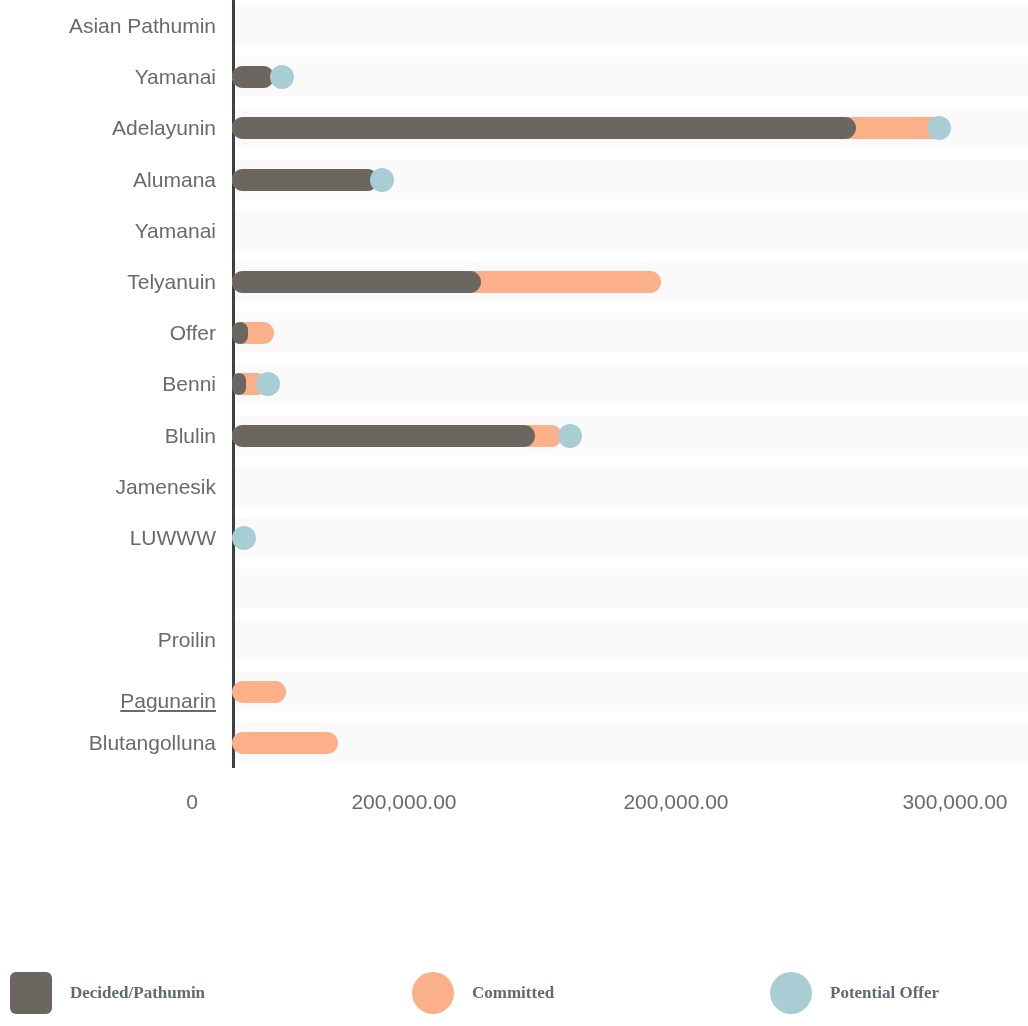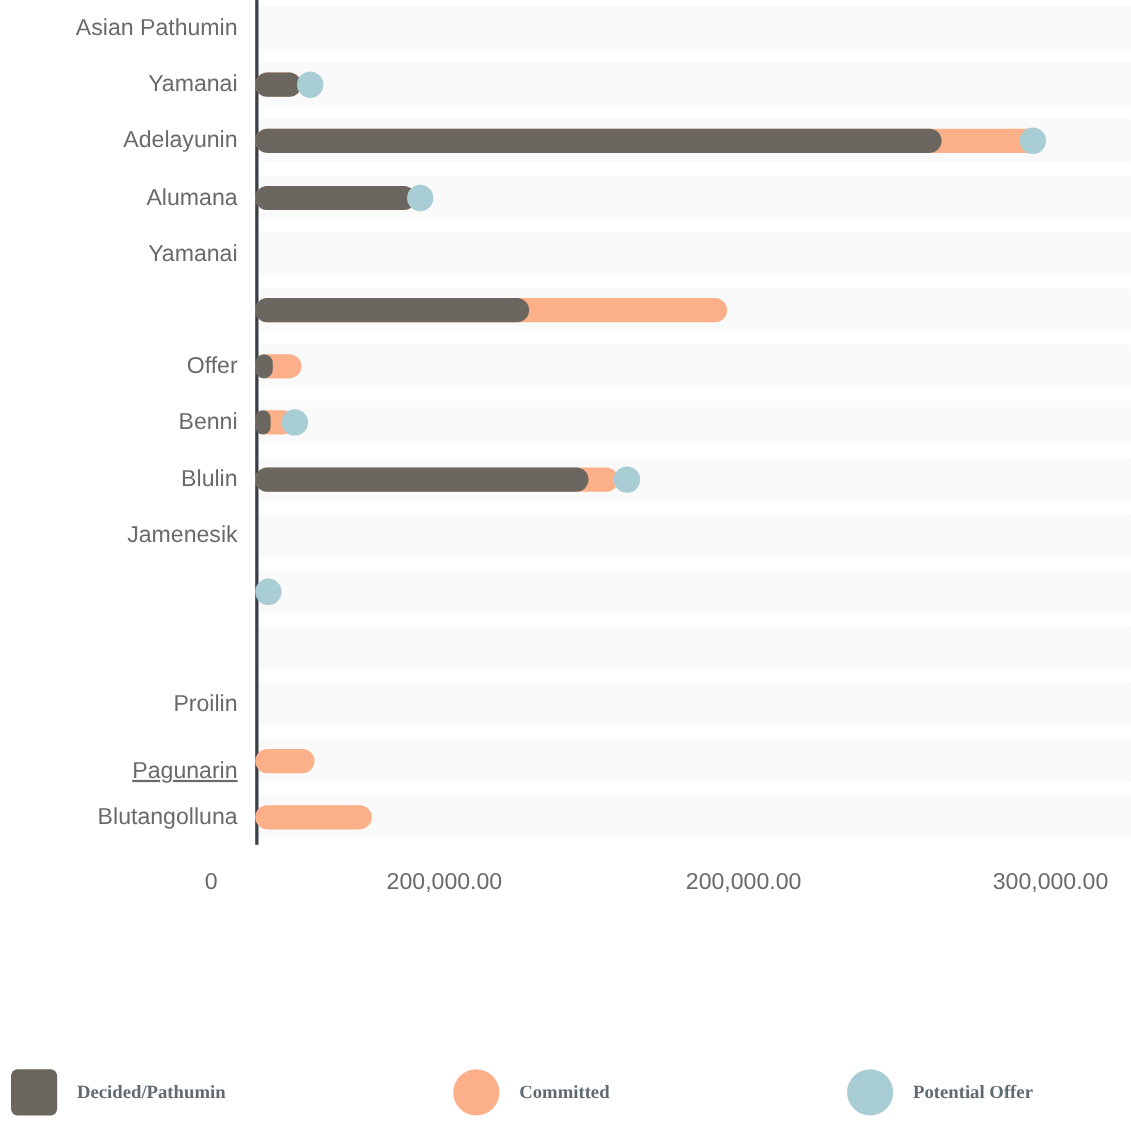--- a/index.html
+++ b/index.html
@@ -176,24 +176,26 @@
 <body>
 
 <div class="chart-wrap">
 
   <div class="ylabels">
     <div class="ylabel" style="top:0px;">Asian Pathumin</div>
     <div class="ylabel" style="top:51.2px;">Yamanai</div>
     <div class="ylabel" style="top:102.4px;">Adelayunin</div>
     <div class="ylabel" style="top:153.6px;">Alumana</div>
     <div class="ylabel" style="top:204.8px;">Yamanai</div>
+    <div class="ylabel" style="top:256px;">Telyanuin</div>
     <div class="ylabel" style="top:307.2px;">Offer</div>
     <div class="ylabel" style="top:358.4px;">Benni</div>
     <div class="ylabel" style="top:409.6px;">Blulin</div>
     <div class="ylabel" style="top:460.8px;">Jamenesik</div>
+    <div class="ylabel" style="top:512px;">LUWWW</div>
     <div class="ylabel" style="top:614.4px;">Proilin</div>
     <div class="ylabel" style="top:675px;text-decoration:underline;">Pagunarin</div>
     <div class="ylabel" style="top:716.8px;">Blutangolluna</div>
   </div>
 
   <div class="plot-area">
 
     <div class="row" style="top:0px;">
       <div class="band"></div>
     </div>

